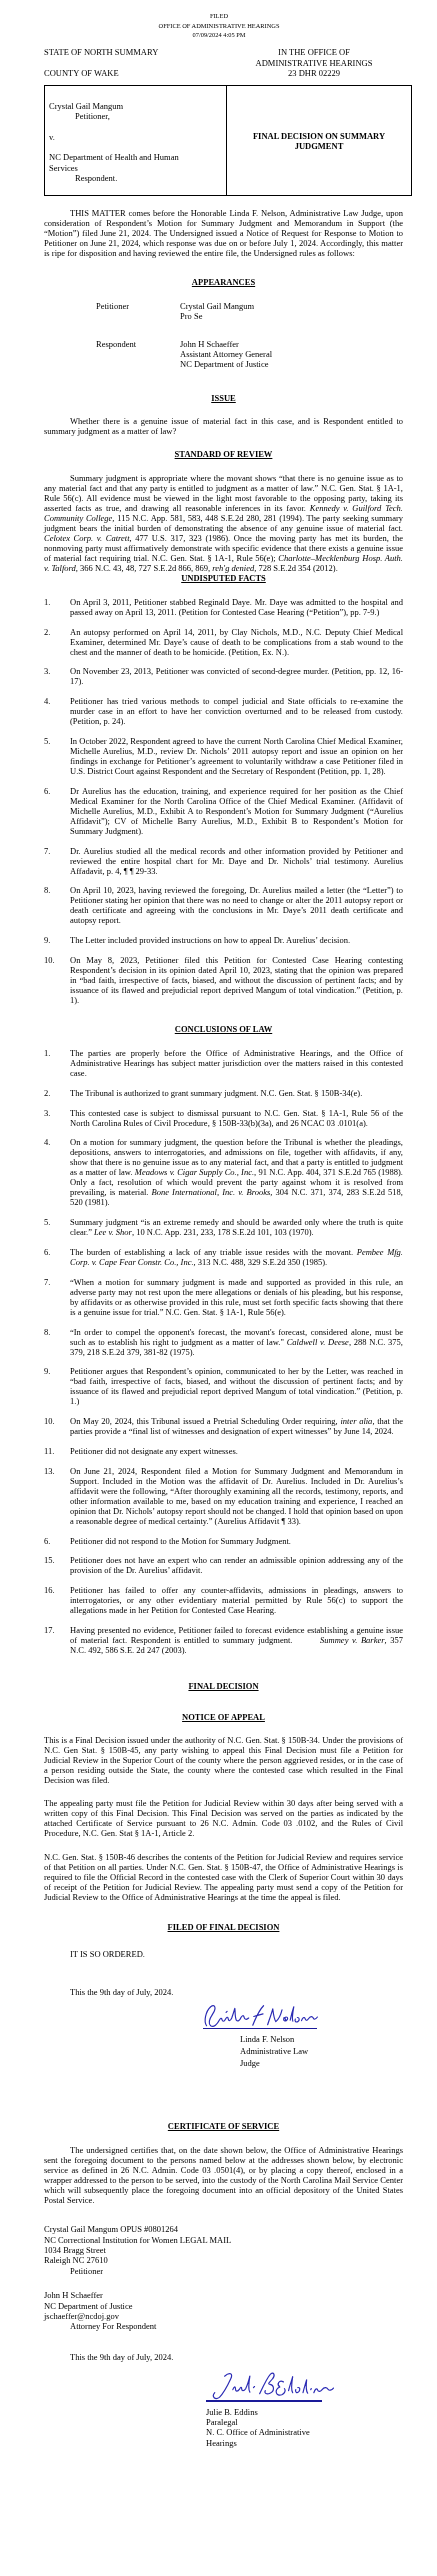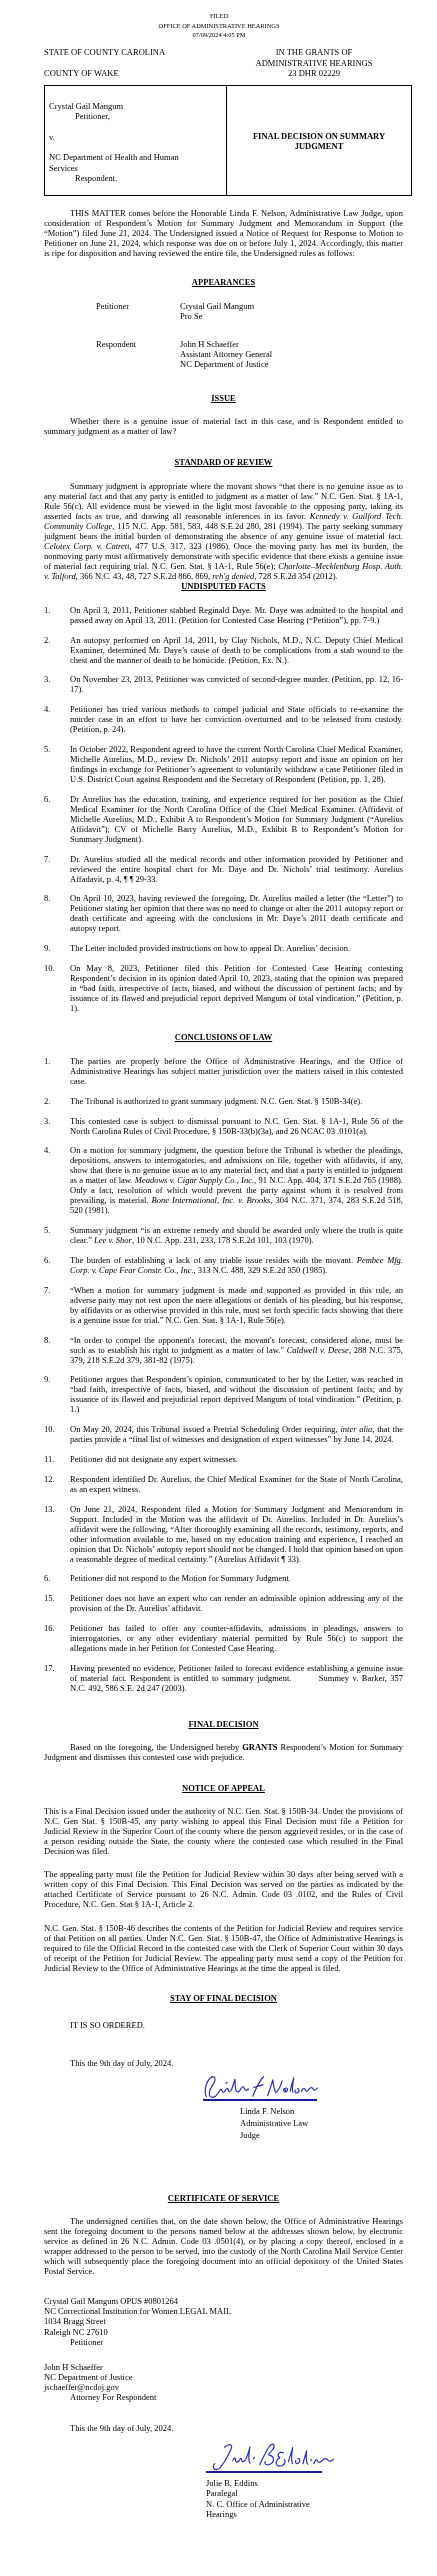--- a/index.html
+++ b/index.html
@@ -15,21 +15,21 @@
   .hdr-gap{height:10.3px;}
   .hdr-right{width:178px;text-align:center;line-height:10.3px;}
   .caption{display:flex;border:1px solid #000;margin-top:7.2px;height:111px;box-sizing:border-box;width:368px;}
   .cap-left{width:182px;border-right:1px solid #000;box-sizing:border-box;padding:14.4px 4.1px 0 4.1px;line-height:10.3px;}
   .cap-indent{padding-left:26px;}
   .cap-blank{height:10.3px;}
   .cap-right{flex:1;display:flex;align-items:center;justify-content:center;text-align:center;font-weight:bold;padding:0 14.4px;}
   .h{text-align:center;font-weight:bold;text-decoration:underline;}
   .h-appearances{margin-top:19.6px;text-align:center;}
   .h-issue{margin-top:23px;}
-  .h-standard{margin-top:21px;}
+  .h-standard{margin-top:13px;}
   .h-facts{}
   .h-col{margin-top:18.5px;}
   .h-final{margin-top:26px;}
   .h-noa{margin-top:20.6px;}
   .h-stay{margin-top:20.6px;}
   .h-cert{margin-top:52px;}
   .para{margin-top:13.4px;text-align:justify;}
   .indent{text-indent:26px;}
   .app{margin-top:13.4px;}
   .app-row{display:flex;line-height:10.3px;}
@@ -60,26 +60,26 @@
   <div class="filed">
     <div>FILED</div>
     <div>OFFICE OF ADMINISTRATIVE HEARINGS</div>
     <div>07/09/2024 4:05 PM</div>
   </div>
 
   <div class="content">
 
     <div class="hdr">
       <div class="hdr-left">
-        <div>STATE OF COUNTY CAROLINA</div>
+        <div>STATE OF NORTH SUMMARY</div>
         <div class="hdr-gap"></div>
         <div>COUNTY OF WAKE</div>
       </div>
       <div class="hdr-right">
-        <div>IN THE GRANTS OF</div>
+        <div>IN THE OFFICE OF</div>
         <div>ADMINISTRATIVE HEARINGS</div>
         <div>23 DHR 02229</div>
       </div>
     </div>
 
     <div class="caption">
       <div class="cap-left">
         <div>Crystal Gail Mangum</div>
         <div class="cap-indent">Petitioner,</div>
         <div class="cap-blank"></div>
@@ -214,54 +214,49 @@
         </div>
         <div class="li">
           <span class="num">10.</span>
           <div class="li-body"><span>On May 20, 2024, this Tribunal issued a Pretrial Scheduling Order requiring, </span><span style="font-style: italic;">inter alia</span><span>, that the parties provide a “final list of witnesses and designation of expert witnesses” by June 14, 2024.</span></div>
         </div>
         <div class="li">
           <span class="num">11.</span>
           <div class="li-body"><span>Petitioner did not designate any expert witnesses.</span></div>
         </div>
         <div class="li">
-          <span class="num">12.</span>
-          <div class="li-body"><span>Respondent identified Dr. Aurelius, the Chief Medical Examiner for the State of North Carolina, as an expert witness.</span></div>
-        </div>
-        <div class="li">
           <span class="num">13.</span>
           <div class="li-body"><span>On June 21, 2024, Respondent filed a Motion for Summary Judgment and Memorandum in Support.  Included in the Motion was the affidavit of Dr. Aurelius. Included in Dr. Aurelius’s affidavit were the following, “After thoroughly examining all the records, testimony, reports, and other information available to me, based on my education training and experience, I reached an opinion that Dr. Nichols’ autopsy report should not be changed. I hold that opinion based on upon a reasonable degree of medical certainty.” (Aurelius Affidavit ¶ 33).</span></div>
         </div>
         <div class="li">
           <span class="num">6.</span>
           <div class="li-body"><span>Petitioner did not respond to the Motion for Summary Judgment.</span></div>
         </div>
         <div class="li">
           <span class="num">15.</span>
           <div class="li-body"><span>Petitioner does not have an expert who can render an admissible opinion addressing any of the provision of the Dr. Aurelius’ affidavit.</span></div>
         </div>
         <div class="li">
           <span class="num">16.</span>
           <div class="li-body"><span>Petitioner has failed to offer any counter-affidavits, admissions in pleadings, answers to interrogatories, or any other evidentiary material permitted by Rule 56(c) to support the allegations made in her Petition for Contested Case Hearing.</span></div>
         </div>
         <div class="li">
           <span class="num">17.</span>
-          <div class="li-body"><span>Having presented no evidence, Petitioner failed to forecast evidence establishing a genuine issue of material fact. Respondent is entitled to summary judgment. </span><span style=" margin-left: 24px;">Summey v. Barker</span><span>, 357 N.C. 492, 586 S.E. 2d 247 (2003).</span></div>
+          <div class="li-body"><span>Having presented no evidence, Petitioner failed to forecast evidence establishing a genuine issue of material fact. Respondent is entitled to summary judgment. </span><span style="font-style: italic; margin-left: 24px;">Summey v. Barker</span><span>, 357 N.C. 492, 586 S.E. 2d 247 (2003).</span></div>
         </div>
       </div>
 
     <div class="h h-final">FINAL DECISION</div>
-    <div class="para indent"><span>Based on the foregoing, the Undersigned hereby </span><span style="font-weight: bold;">GRANTS</span><span> Respondent’s Motion for Summary Judgment and dismisses this contested case with prejudice.</span></div>
 
     <div class="h h-noa">NOTICE OF APPEAL</div>
     <div class="para"><span>This is a Final Decision issued under the authority of N.C. Gen. Stat. § 150B-34.  Under the provisions of N.C. Gen Stat. § 150B-45, any party wishing to appeal this Final Decision must file a Petition for Judicial Review in the Superior Court of the county where the person aggrieved resides, or in the case of a person residing outside the State, the county where the contested case which resulted in the Final Decision was filed.</span></div>
     <div class="para"><span>The appealing party must file the Petition for Judicial Review within 30 days after being served with a written copy of this Final Decision.  This Final Decision was served on the parties as indicated by the attached Certificate of Service pursuant to 26 N.C. Admin. Code 03 .0102, and the Rules of Civil Procedure, N.C. Gen. Stat § 1A-1, Article 2.</span></div>
     <div class="para"><span>N.C. Gen. Stat. § 150B-46 describes the contents of the Petition for Judicial Review and requires service of that Petition on all parties.  Under N.C. Gen. Stat. § 150B-47, the Office of Administrative Hearings is required to file the Official Record in the contested case with the Clerk of Superior Court within 30 days of receipt of the Petition for Judicial Review.  The appealing party must send a copy of the Petition for Judicial Review to the Office of Administrative Hearings at the time the appeal is filed.</span></div>
 
-    <div class="h h-stay">STAY OF FINAL DECISION</div>
+    <div class="h h-stay">FILED OF FINAL DECISION</div>
 
     <div class="ordered">IT IS SO ORDERED.</div>
 
     <div class="dateline">This the 9th day of July, 2024.</div>
 
     <div class="sigblock">
       <svg class="sig" width="118" height="27" viewBox="0 0 230 52">
         <path d="M7,44 C1,36 5,16 15,7 C23,1 27,9 19,21 C13,30 9,39 15,44 C21,48 28,41 32,33 C34,29 36,28 37,32 C38,36 41,37 44,31 C46,27 48,26 49,30 C50,35 53,36 56,29 C58,23 61,14 62,10 C63,16 62,28 65,33 C68,37 72,33 74,28 C76,24 79,23 80,27 C81,32 85,33 89,29"></path>
         <path d="M45,18 l2,-2"></path>
         <path d="M97,43 C103,28 110,13 118,5 M99,26 L117,21"></path>

